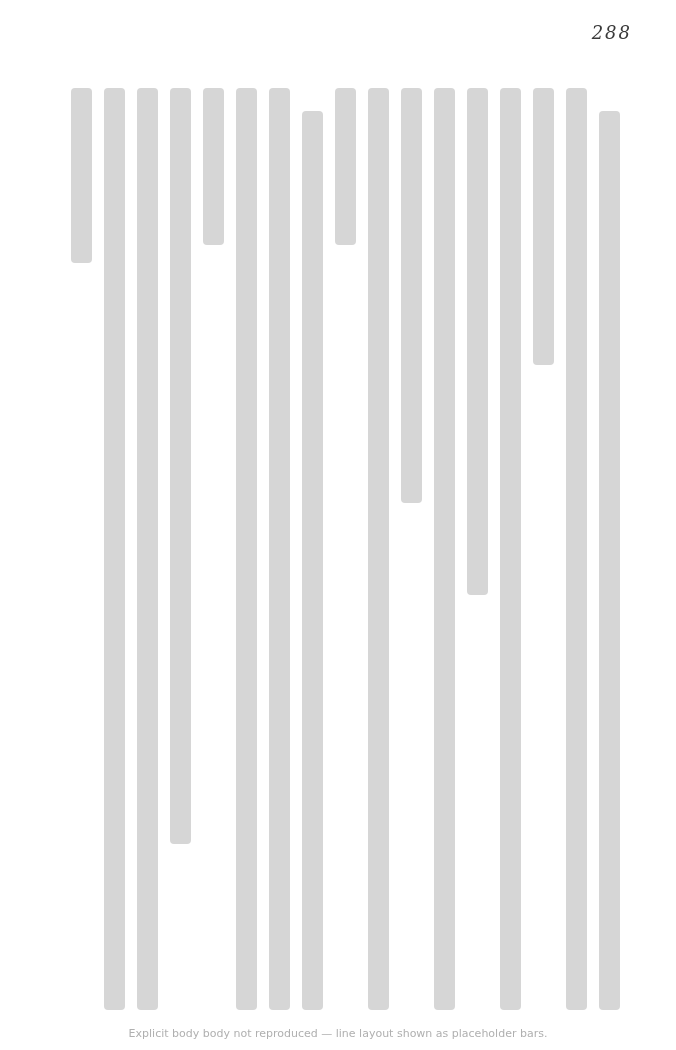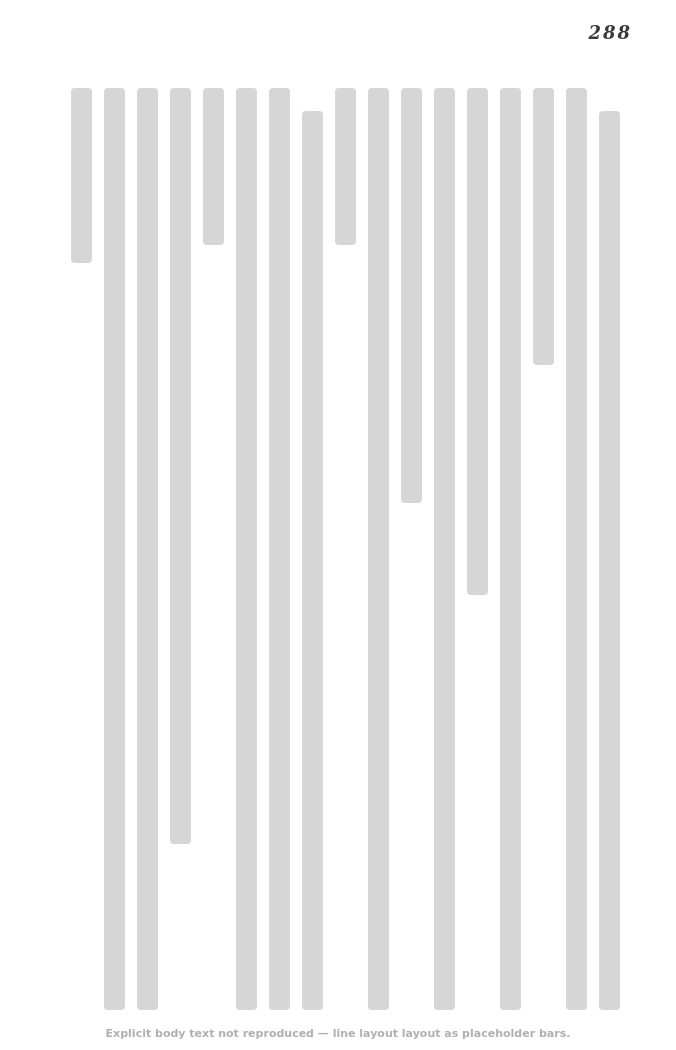--- a/index.html
+++ b/index.html
@@ -1,15 +1,15 @@
 <!DOCTYPE html>
 <html><head>
 <meta charset="utf-8">
 <style>
-  * { box-sizing: border-box; font-weight: bold; }
+  * { box-sizing: border-box; }
   html, body { margin: 0; padding: 0; }
   body {
     width: 676px;
     height: 1050px;
     background: #ffffff;
     position: relative;
     overflow: hidden;
     font-family: "DejaVu Serif", "Liberation Serif", serif;
   }
   .page {
@@ -76,15 +76,15 @@
       <div class="text-col" style="margin-top: 23px; height: 899px;"></div>
       <div class="text-col" style="margin-top: 0px; height: 922px;"></div>
       <div class="text-col" style="margin-top: 0px; height: 922px;"></div>
       <div class="text-col" style="margin-top: 0px; height: 157px;"></div>
       <div class="text-col" style="margin-top: 0px; height: 756px;"></div>
       <div class="text-col" style="margin-top: 0px; height: 922px;"></div>
       <div class="text-col" style="margin-top: 0px; height: 922px;"></div>
       <div class="text-col" style="margin-top: 0px; height: 175px;"></div>
     </div>
 
-  <div class="redaction-note">Explicit body text not reproduced — line layout layout as placeholder bars.</div>
+  <div class="redaction-note">Explicit body body not reproduced — line layout shown as placeholder bars.</div>
 
 </div>
 
 </body></html>

